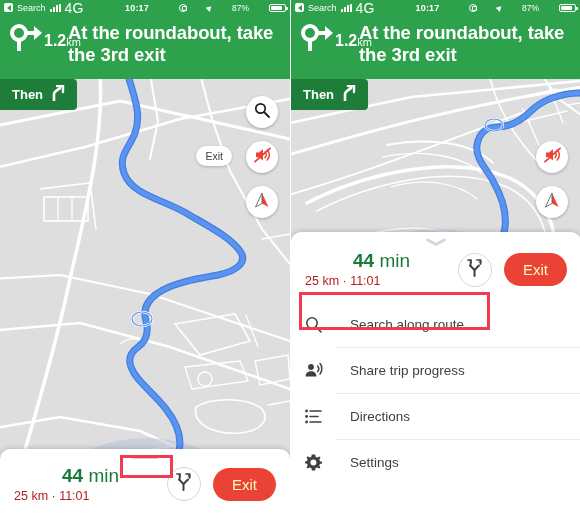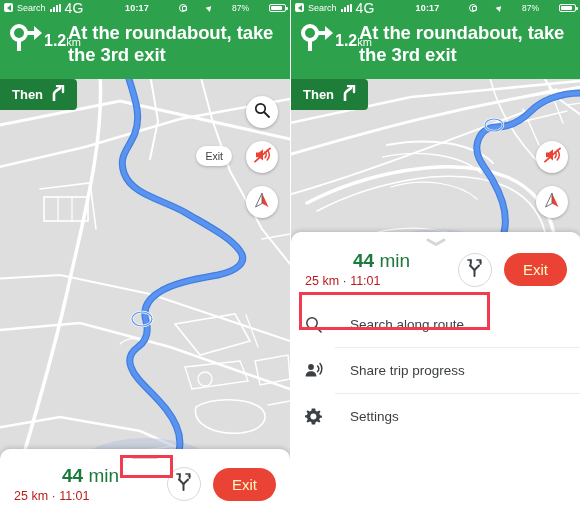--- a/index.html
+++ b/index.html
@@ -567,20 +567,31 @@
               <circle cx="6" cy="5" r="2.9" fill="#3c4043"></circle>
               <path d="M0.6 14.6 C0.6 10.8 3 9.2 6 9.2 C9 9.2 11.4 10.8 11.4 14.6 Z" fill="#3c4043"></path>
               <path d="M12.6 4 C14 5.6 14 8 12.6 9.6" stroke="#3c4043" stroke-width="1.5" fill="none" stroke-linecap="round"></path>
               <path d="M15 1.6 C17.4 4.2 17.4 9.4 15 12" stroke="#3c4043" stroke-width="1.5" fill="none" stroke-linecap="round"></path>
             </svg>
           </span>
           <span class="menu-label">Share trip progress</span>
         </div>
 
 
+        <div class="menu-item">
+          <span class="menu-icon">
+            <svg width="17" height="15" viewBox="0 0 17 15">
+              <circle cx="1.6" cy="2" r="1.4" fill="#3c4043"></circle>
+              <circle cx="1.6" cy="7.5" r="1.4" fill="#3c4043"></circle>
+              <circle cx="1.6" cy="13" r="1.4" fill="#3c4043"></circle>
+              <path d="M5 2 L16 2 M5 7.5 L13 7.5 M5 13 L16 13" stroke="#3c4043" stroke-width="1.5" stroke-linecap="round"></path>
+            </svg>
+          </span>
+          <span class="menu-label">Directions</span>
+        </div>
 
         <div class="menu-item">
           <span class="menu-icon">
             <svg width="17" height="17" viewBox="0 0 17 17">
               <path d="M8.5 0.6 L10.2 0.6 L10.7 2.9 L12.3 3.6 L14.3 2.4 L15.5 3.6 L14.3 5.6 L15 7.2 L17 7.7 L17 9.4 L14.9 9.9 L14.2 11.5 L15.4 13.4 L14.2 14.6 L12.2 13.4 L10.6 14.1 L10.1 16.4 L8.4 16.4 L6.8 16.4 L6.3 14.1 L4.7 13.4 L2.7 14.6 L1.5 13.4 L2.7 11.4 L2 9.8 L-0.2 9.3 L-0.2 7.6 L2 7.1 L2.7 5.5 L1.5 3.5 L2.7 2.3 L4.7 3.5 L6.3 2.8 L6.8 0.6 Z" fill="#3c4043"></path>
               <circle cx="8.4" cy="8.5" r="3" fill="#ffffff"></circle>
             </svg>
           </span>
           <span class="menu-label">Settings</span>
         </div>

